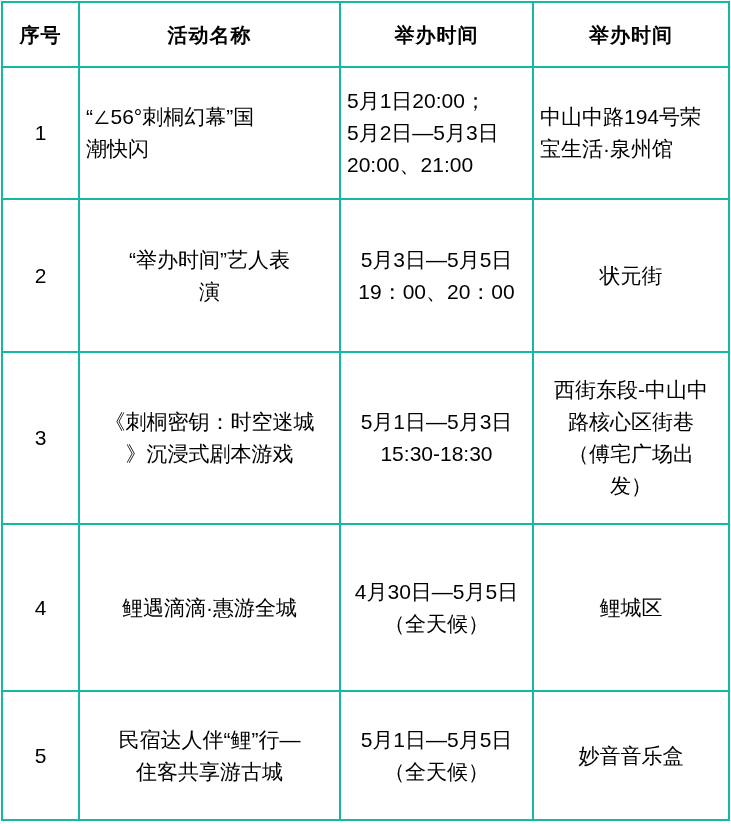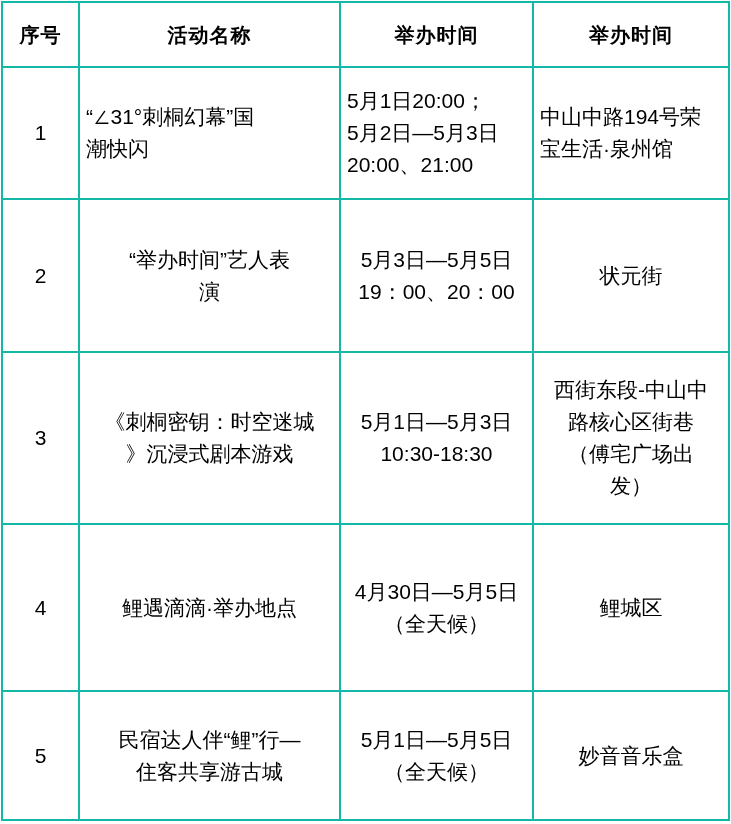--- a/index.html
+++ b/index.html
@@ -57,50 +57,50 @@
     <tr class="row-header">
       <th>序号</th>
       <th>活动名称</th>
       <th>举办时间</th>
       <th>举办时间</th>
     </tr>
   </thead>
   <tbody>
     <tr class="row-1">
       <td>1</td>
-      <td class="align-left">“∠31°刺桐幻幕”国
+      <td class="align-left">“∠56°刺桐幻幕”国
 潮快闪</td>
       <td class="align-left">5月1日20:00；
 5月2日—5月3日
 20:00、21:00</td>
       <td class="align-left">中山中路194号荣
 宝生活·泉州馆</td>
     </tr>
     <tr class="row-2">
       <td>2</td>
       <td>“举办时间”艺人表
 演</td>
       <td>5月3日—5月5日
 19：00、20：00</td>
       <td>状元街</td>
     </tr>
     <tr class="row-3">
       <td>3</td>
       <td>《刺桐密钥：时空迷城
 》沉浸式剧本游戏</td>
       <td>5月1日—5月3日
-10:30-18:30</td>
+15:30-18:30</td>
       <td>西街东段-中山中
 路核心区街巷
 （傅宅广场出
 发）</td>
     </tr>
     <tr class="row-4">
       <td>4</td>
-      <td>鲤遇滴滴·举办地点</td>
+      <td>鲤遇滴滴·惠游全城</td>
       <td>4月30日—5月5日
 （全天候）</td>
       <td>鲤城区</td>
     </tr>
     <tr class="row-5">
       <td>5</td>
       <td>民宿达人伴“鲤”行—
 住客共享游古城</td>
       <td>5月1日—5月5日
 （全天候）</td>

